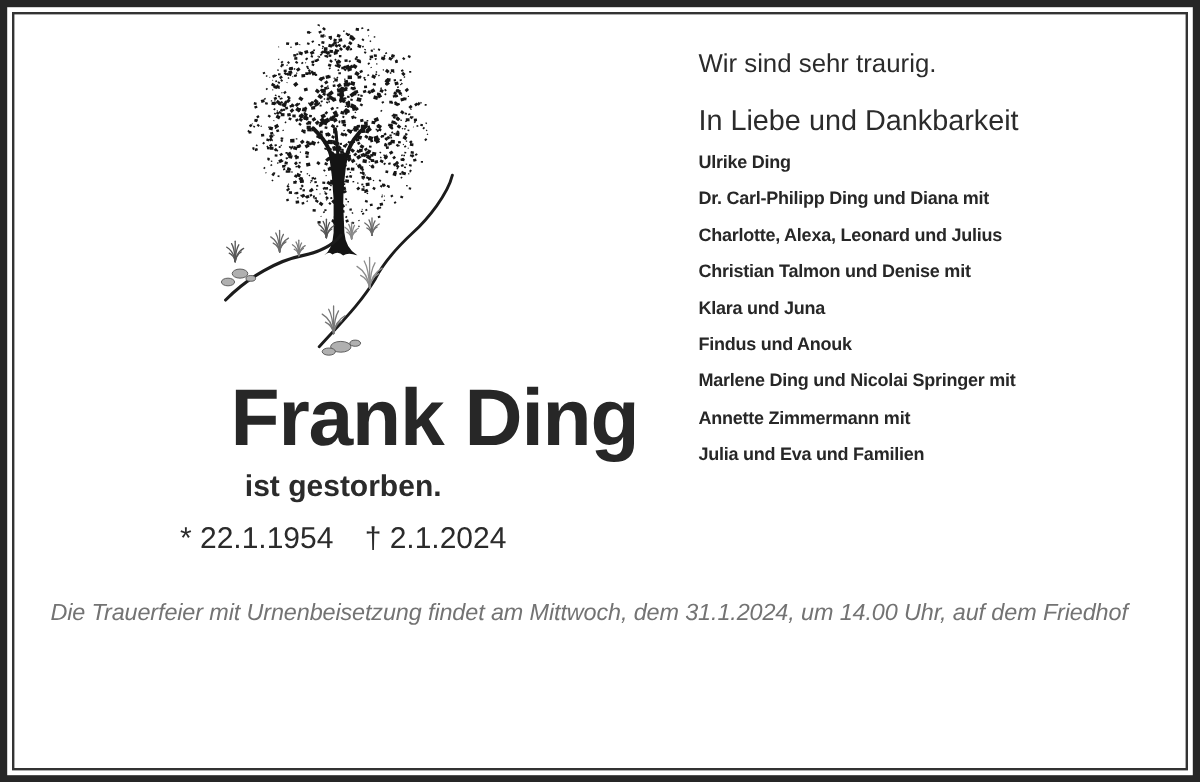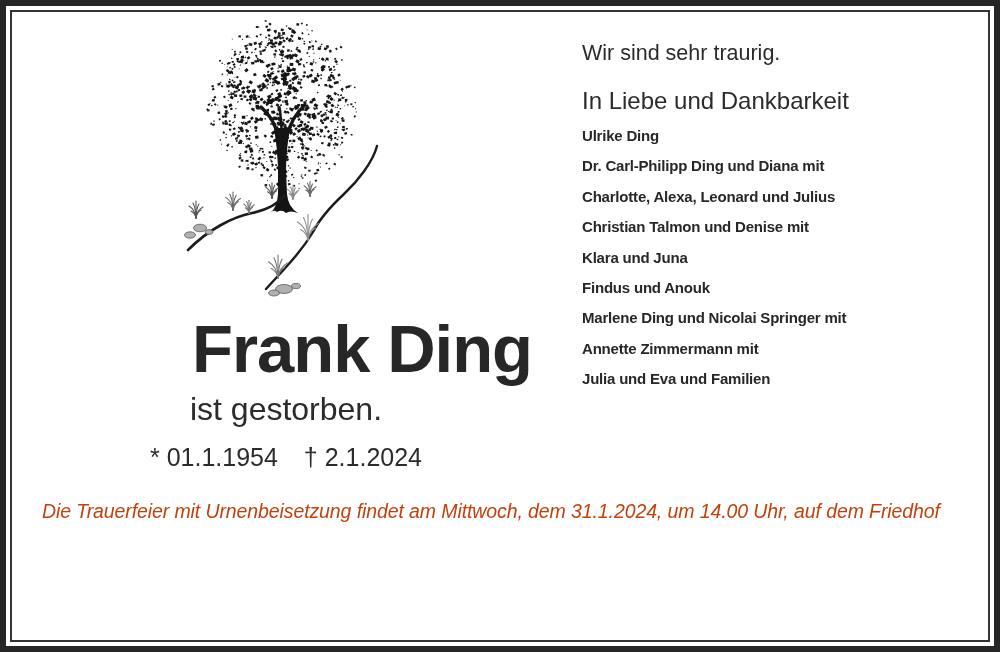--- a/index.html
+++ b/index.html
@@ -27,38 +27,38 @@
     width:312px;height:300px;
   }
   .deceased{
     position:absolute;left:40px;top:314px;width:492px;
     text-align:center;white-space:nowrap;
   }
   .deceased-name{
     font-size:67px;font-weight:bold;letter-spacing:-1px;
     line-height:1.05;color:#272727;text-align:right;
   }
-  .statement{font-size:32px;margin-top:7px;}
+  .statement{font-size:25px;margin-top:7px;font-weight:bold;}
   .dates{font-size:25px;margin-top:15px;}
   .dates .birth{margin-right:26px;}
   .right-col{
     position:absolute;left:582px;top:40px;width:442px;
     white-space:nowrap;
   }
   .intro{font-size:21.5px;line-height:26px;margin:0 0 22px 0;}
   .tribute{font-size:24px;line-height:26px;margin:0 0 7px 0;}
   .mourners{list-style:none;margin:0;padding:0;}
   .mourners li{
     font-size:15px;font-weight:bold;line-height:30.4px;
     letter-spacing:-0.2px;color:#272727;
   }
   .notice-para{
     position:absolute;left:42px;width:940px;
     font-style:italic;font-size:19.5px;line-height:30px;
-    letter-spacing:-0.1px;white-space:nowrap;color:#c2410c;
+    letter-spacing:-0.1px;white-space:nowrap;color:#737373;
   }
   .para-funeral{top:496px;}
   .para-donation{top:554px;}
 </style>
 </head>
 <body>
 
 <div class="page">
   <div class="outer-frame"></div>
   <div class="inner-frame"></div>
@@ -1106,21 +1106,21 @@
         <path stroke="#777777" stroke-width="1.1" d="M128 262 q1.4 -10.4 9.5 -14.9"></path>
         <path stroke="#777777" stroke-width="1.1" d="M128 262 q-1.0 -6.6 -6.8 -9.5"></path>
         <path stroke="#777777" stroke-width="1.1" d="M128 262 q1.0 -7.6 6.8 -10.8"></path>
       </g>
   </svg>
 
   <div class="deceased">
     <div class="deceased-name">Frank Ding</div>
     <div class="statement">ist gestorben.</div>
     <div class="dates">
-      <span class="birth">* 01.1.1954</span><span>† 2.1.2024</span>
+      <span class="birth">* 22.1.1954</span><span>† 2.1.2024</span>
     </div>
   </div>
 
   <div class="right-col">
     <p class="intro">Wir sind sehr traurig.</p>
     <p class="tribute">In Liebe und Dankbarkeit</p>
     <ul class="mourners">
       <li>Ulrike Ding</li>
       <li>Dr. Carl-Philipp Ding und Diana mit</li>
       <li>Charlotte, Alexa, Leonard und Julius</li>

